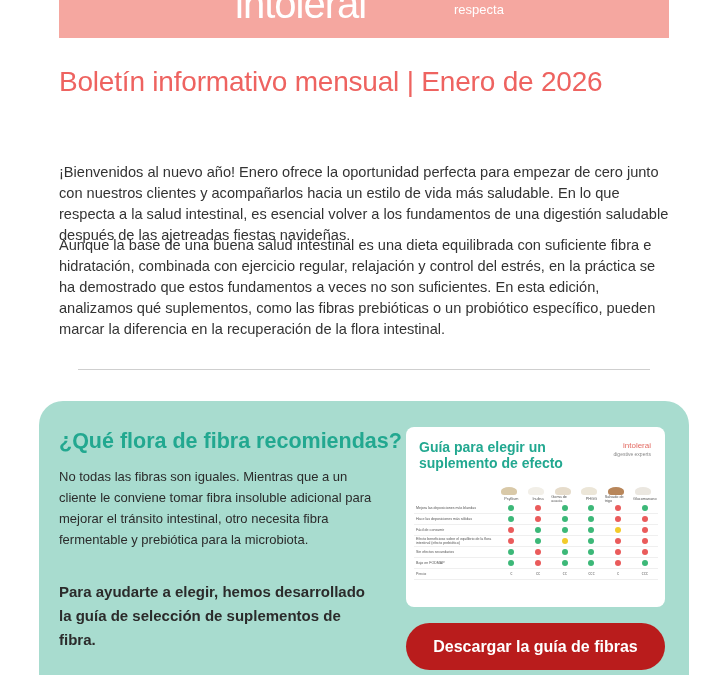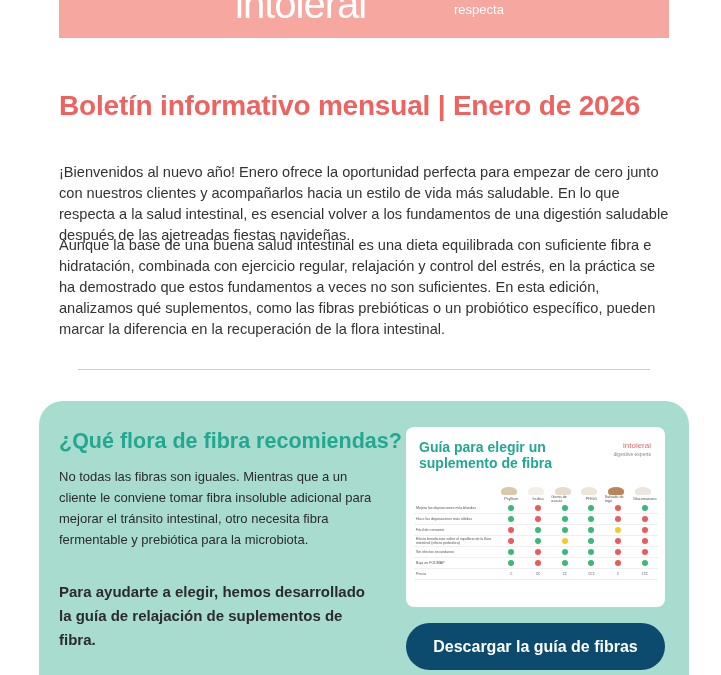--- a/index.html
+++ b/index.html
@@ -8,21 +8,21 @@
 
   .header-band {
     position: absolute; left: 59px; top: 0; width: 610px; height: 38px;
     background: #f5a7a0; overflow: hidden;
   }
   .logo { position: absolute; left: 176px; top: -18px; color: #ffffff; font-size: 40px; letter-spacing: -1px; font-weight: 400; }
   .logo-sub { position: absolute; left: 395px; top: 2px; color: #ffffff; font-size: 13px; }
 
   .page-title {
     position: absolute; left: 59px; top: 66px; width: 620px;
-    font-size: 28px; font-weight: 700; color: #ee6360; letter-spacing: -0.2px; margin-top: 24px;
+    font-size: 28px; font-weight: 400; color: #ee6360; letter-spacing: -0.2px;
   }
 
   .para {
     position: absolute; left: 59px; width: 610px;
     font-size: 14.6px; line-height: 21px; color: #333333;
   }
   .para-1 { top: 162px; }
   .para-2 { top: 235px; }
 
   .divider { position: absolute; left: 78px; top: 369px; width: 572px; height: 1px; background: #cfcfcf; }
@@ -58,21 +58,21 @@
   .grow.hd { height: 8px; border-bottom: none; }
   .gcell-label { width: 84px; font-size: 3.6px; color: #555; line-height: 4px; padding-left: 2px; }
   .gcell { flex: 1; display: flex; justify-content: center; font-size: 3.8px; color: #555; }
   .dot { width: 6px; height: 6px; border-radius: 50%; }
   .dot.y { background: #3cb878; }
   .dot.n { background: #ea5b5b; }
   .dot.m { background: #f3cb2b; }
 
   .download-btn {
     position: absolute; left: 406px; top: 623px; width: 259px; height: 47px;
-    background: #0c4a6e; border-radius: 24px; color: #ffffff; font-size: 16px; font-weight: 700;
+    background: #b91c1c; border-radius: 24px; color: #ffffff; font-size: 16px; font-weight: 700;
     display: flex; align-items: center; justify-content: center;
   }
 </style>
 </head>
 <body>
 
 <div class="header-band">
   <span class="logo">intolerai</span>
   <span class="logo-sub">respecta</span>
 </div>
@@ -80,24 +80,24 @@
 <h1 class="page-title">Boletín informativo mensual | Enero de 2026</h1>
 
 <p class="para para-1">¡Bienvenidos al nuevo año! Enero ofrece la oportunidad perfecta para empezar de cero junto con nuestros clientes y acompañarlos hacia un estilo de vida más saludable. En lo que respecta a la salud intestinal, es esencial volver a los fundamentos de una digestión saludable después de las ajetreadas fiestas navideñas.</p>
 <p class="para para-2">Aunque la base de una buena salud intestinal es una dieta equilibrada con suficiente fibra e hidratación, combinada con ejercicio regular, relajación y control del estrés, en la práctica se ha demostrado que estos fundamentos a veces no son suficientes. En esta edición, analizamos qué suplementos, como las fibras prebióticas o un probiótico específico, pueden marcar la diferencia en la recuperación de la flora intestinal.</p>
 
 <div class="divider"></div>
 
 <div class="panel"></div>
 <h2 class="panel-heading">¿Qué flora de fibra recomiendas?</h2>
 <p class="panel-text">No todas las fibras son iguales. Mientras que a un cliente le conviene tomar fibra insoluble adicional para mejorar el tránsito intestinal, otro necesita fibra fermentable y prebiótica para la microbiota.</p>
-<p class="panel-bold">Para ayudarte a elegir, hemos desarrollado la guía de relajación de suplementos de fibra.</p>
+<p class="panel-bold">Para ayudarte a elegir, hemos desarrollado la guía de selección de suplementos de fibra.</p>
 
 <div class="guide-card">
-  <div class="guide-title">Guía para elegir un suplemento de fibra</div>
+  <div class="guide-title">Guía para elegir un suplemento de efecto</div>
   <div class="guide-logo">
     <span>intolerai</span>
     <span class="sub">digestive experts</span>
   </div>
   <div class="products" id="products">
       <div class="product">
         <div class="pile" style="background: rgb(217, 201, 168);"></div>
       </div>
       <div class="product">
         <div class="pile" style="background: rgb(242, 239, 232);"></div>

